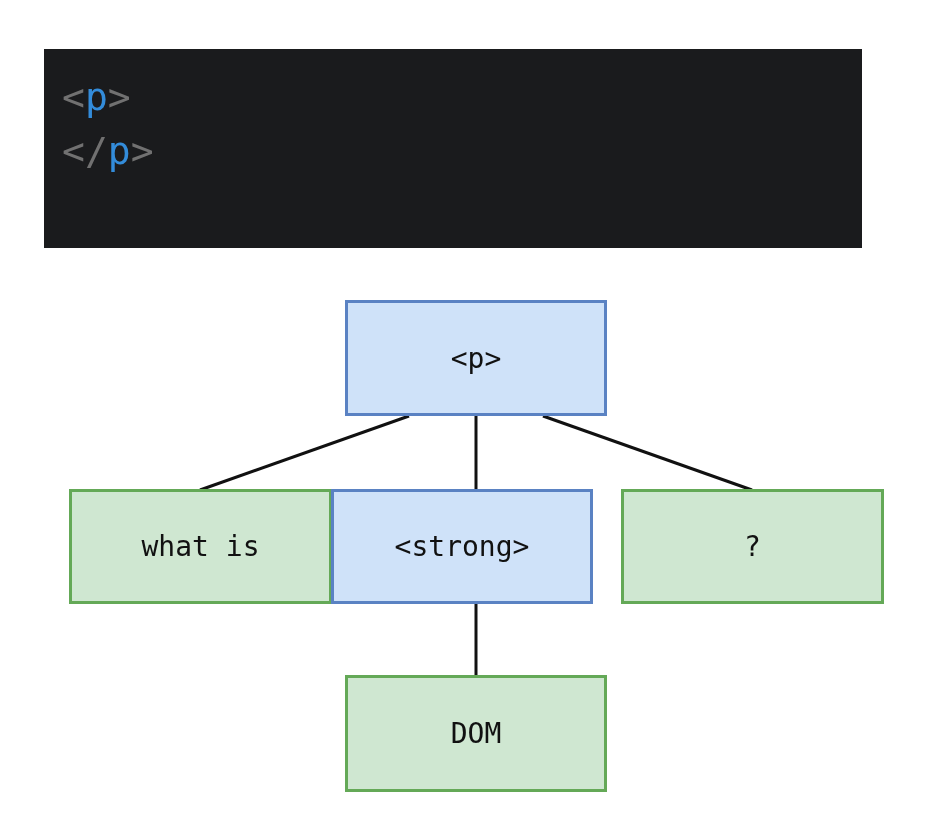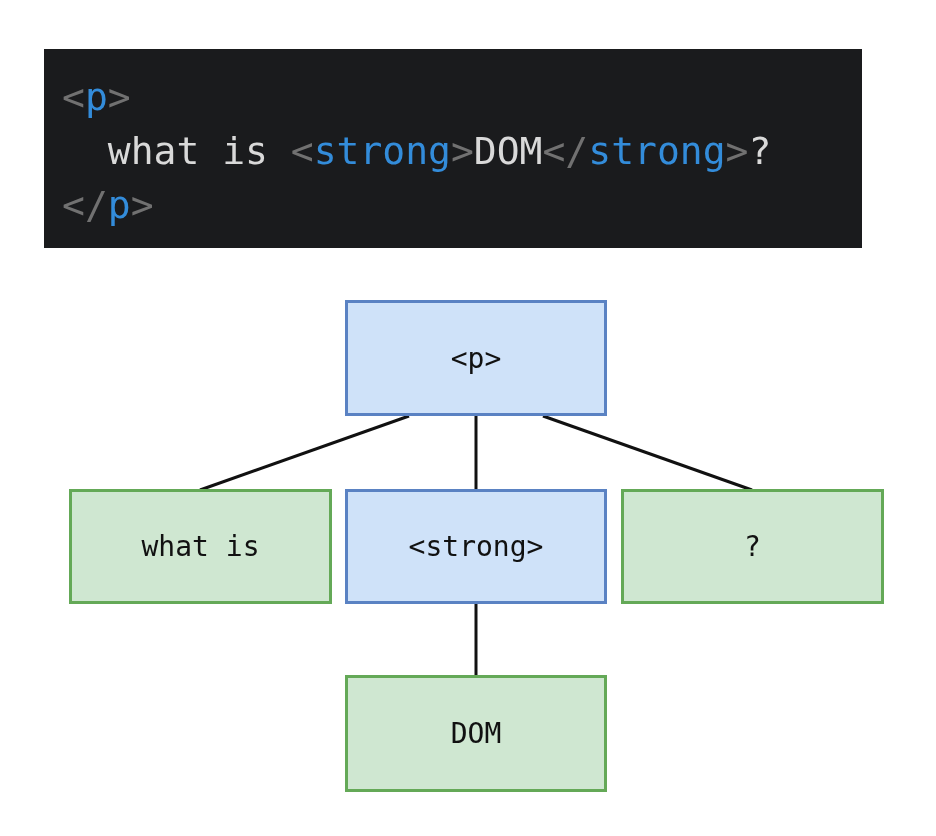--- a/index.html
+++ b/index.html
@@ -59,32 +59,31 @@
   .node.element {
     background: var(--element-fill, #cfe2f9);
     border: 3px solid var(--element-border, #5a82c3);
   }
   .node.text {
     background: var(--text-fill, #cfe7d1);
     border: 3px solid var(--text-border, #64a957);
   }
   .node-p        { left: 345px; top: 300px; width: 262px; height: 116px; }
   .node-what-is  { left:  69px; top: 489px; width: 263px; height: 115px; }
-  .node-strong   { left: 345px; top: 489px; width: 262px; height: 115px; }
+  .node-strong   { left: 331px; top: 489px; width: 262px; height: 115px; }
   .node-question { left: 621px; top: 489px; width: 263px; height: 115px; }
   .node-dom      { left: 345px; top: 675px; width: 262px; height: 117px; }
 </style>
 </head>
 <body>
 
 <div class="page">
 
   <div class="code-block">
     <div class="code-line"><span class="tok-punct">&lt;</span><span class="tok-tag">p</span><span class="tok-punct">&gt;</span></div>
-    <div class="code-line"><span class="tok-text">  what is </span><span class="tok-punct">&lt;</span><span class="tok-tag">strong</span><span class="tok-punct">&gt;</span><span class="tok-text">DOM</span><span class="tok-punct">&lt;/</span><span class="tok-tag">strong</span><span class="tok-punct">&gt;</span><span class="tok-text">?</span></div>
     <div class="code-line"><span class="tok-punct">&lt;/</span><span class="tok-tag">p</span><span class="tok-punct">&gt;</span></div>
   </div>
 
   <svg class="connectors" viewBox="0 0 936 836" xmlns="http://www.w3.org/2000/svg">
     <line x1="409" y1="416" x2="200" y2="490" stroke="#111111" stroke-width="3"></line>
     <line x1="476" y1="416" x2="476" y2="490" stroke="#111111" stroke-width="3"></line>
     <line x1="543" y1="416" x2="752" y2="490" stroke="#111111" stroke-width="3"></line>
     <line x1="476" y1="603" x2="476" y2="676" stroke="#111111" stroke-width="3"></line>
   </svg>
 

